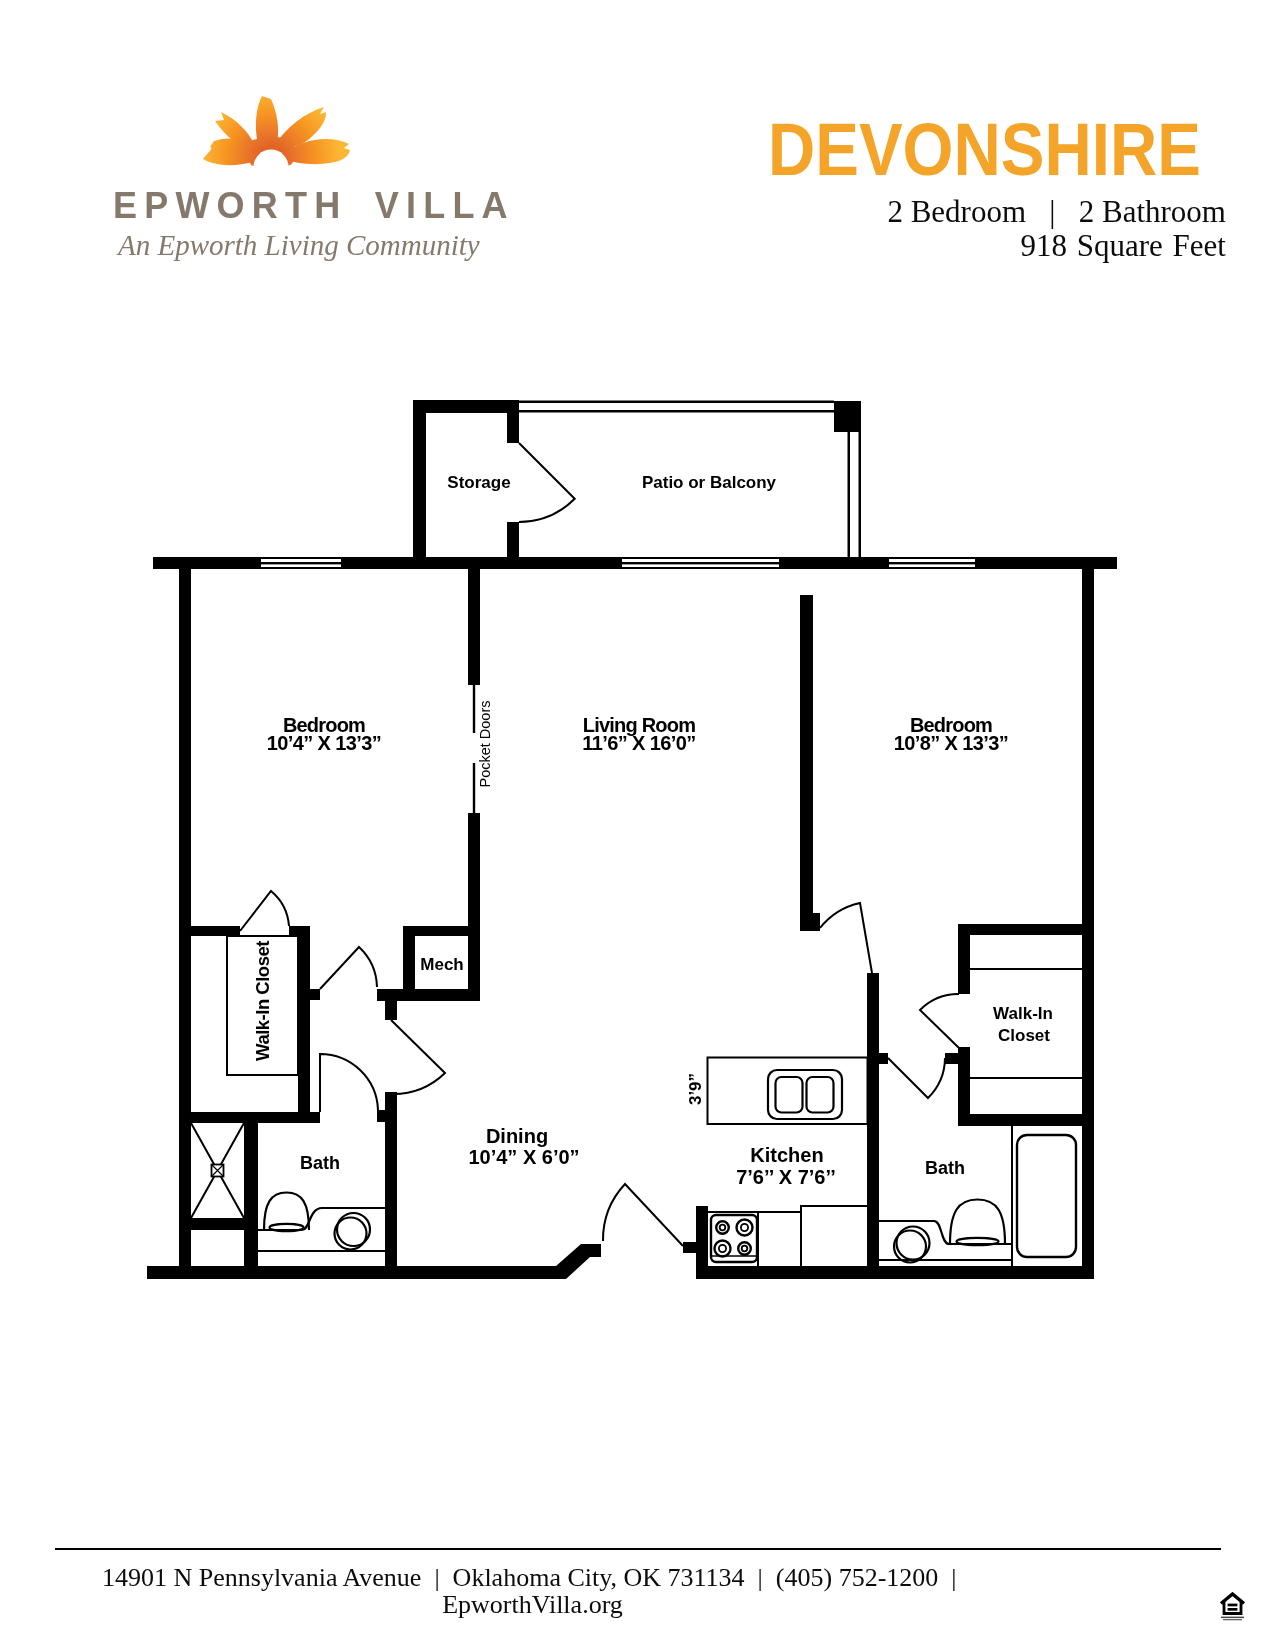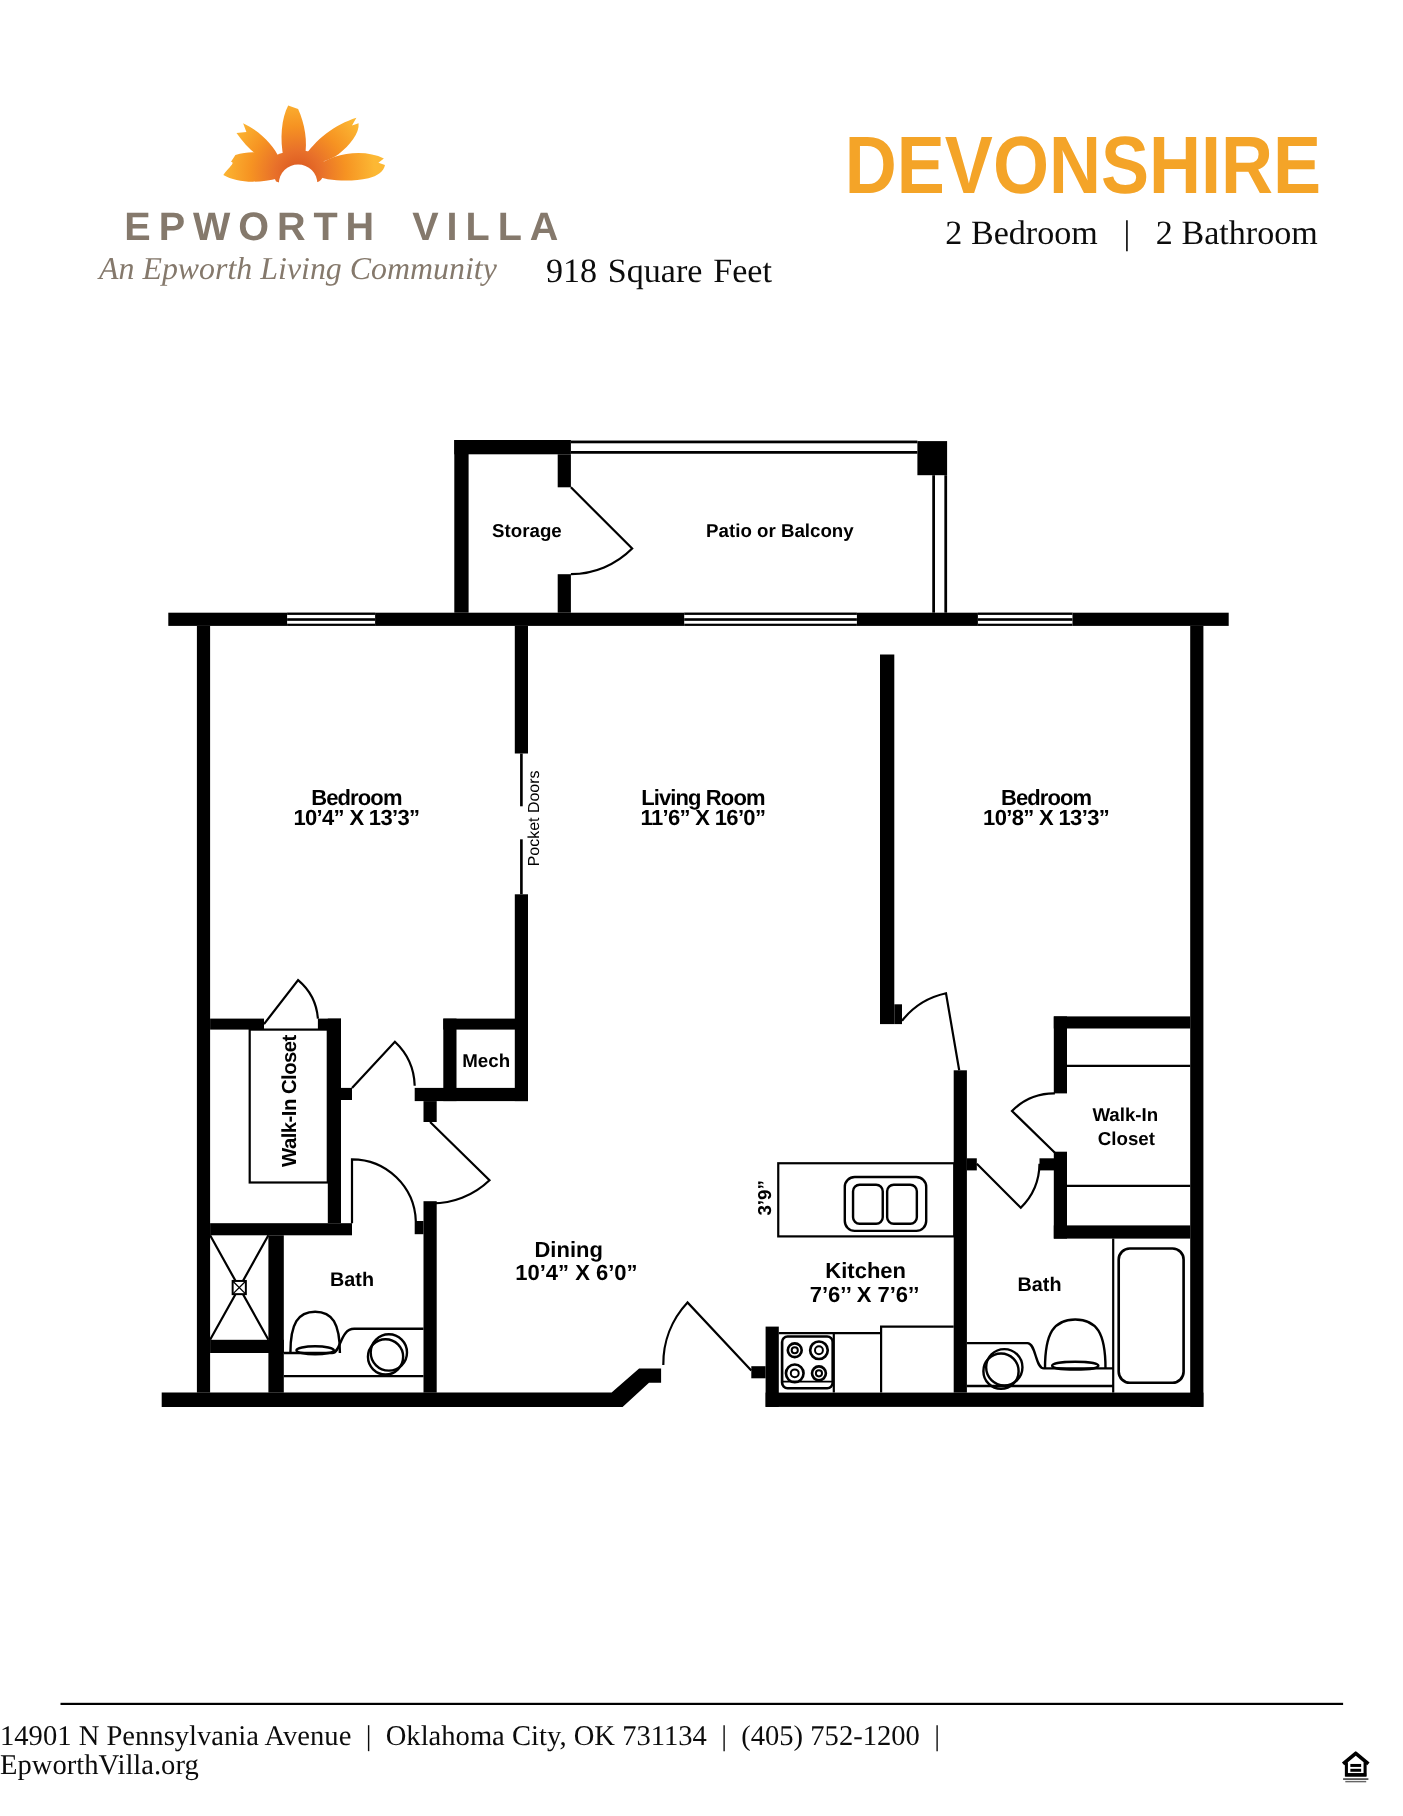--- a/index.html
+++ b/index.html
@@ -1,19 +1,19 @@
 <!DOCTYPE html>
 <html><head>
 <meta charset="utf-8">
 <style>
 html,body{margin:0;padding:0;background:#fff;}
 *{-webkit-font-smoothing:antialiased;}
 body{width:1275px;height:1651px;position:relative;font-family:"Liberation Sans",sans-serif;overflow:hidden;}
 .abs{position:absolute;}
-.serif{font-family:"Liberation Serif",serif;}
+.serif{font-family:"Liberation Serif",serif;padding-left:28px;}
 </style>
 </head>
 <body>
 
 <svg class="abs" style="left:0;top:0" width="400" height="200" viewBox="0 0 400 200">
 <defs>
 <radialGradient id="sun" gradientUnits="userSpaceOnUse" cx="271" cy="158" r="70">
 <stop offset="0" stop-color="#D8541F"></stop>
 <stop offset="0.30" stop-color="#E8702A"></stop>
 <stop offset="0.62" stop-color="#F69322"></stop>
@@ -33,21 +33,21 @@
 </svg>
 
 <div class="abs" style="left:71px;top:188px;font-size:36px;font-weight:bold;letter-spacing:7.2px;color:#85796C;line-height:36px;white-space:nowrap;margin-left:42px;">EPWORTH  VILLA</div>
 
 <div class="abs serif" style="left:90px;top:231px;font-size:29px;font-style:italic;color:#85796C;line-height:29px;white-space:nowrap;text-align:right;">An Epworth Living Community</div>
 
 <div class="abs" style="left:0;top:0;width:1201px;text-align:right;font-size:74px;font-weight:bold;color:#F4A428;line-height:74px;padding-top:113px;transform:scaleX(0.885);transform-origin:right top;">DEVONSHIRE</div>
 
 <div class="abs serif" style="left:0;top:196px;width:1198px;text-align:right;font-size:31px;color:#0c0c0c;line-height:31px;">2 Bedroom&nbsp;&nbsp; |&nbsp;&nbsp; 2 Bathroom</div>
 
-<div class="abs serif" style="left:0;top:230px;width:1198px;text-align:center;font-size:31px;color:#0c0c0c;line-height:31px;word-spacing:2px;">918 Square Feet</div>
+<div class="abs serif" style="left:0;top:230px;width:1198px;text-align:right;font-size:31px;color:#0c0c0c;line-height:31px;word-spacing:2px;">918 Square Feet</div>
 
 <svg id="plan" class="abs" style="left:0;top:0" width="1275" height="1651" viewBox="0 0 1275 1651">
 
 <rect x="153" y="557" width="964" height="12" fill="#000"></rect>
 
 <g>
       <rect x="261" y="557" width="80" height="12" fill="#fff"></rect>
       <rect x="261" y="557" width="80" height="2" fill="#000"></rect>
       <rect x="261" y="562" width="80" height="2.4" fill="#000"></rect>
       <rect x="261" y="567" width="80" height="2" fill="#000"></rect>
@@ -284,21 +284,21 @@
 <text x="945" y="1174" font-size="18" font-weight="bold" text-anchor="middle" fill="#000">Bath</text>
 
 <g font-size="17" font-weight="bold" text-anchor="middle" fill="#000">
       <text x="1023" y="1019">Walk-In</text>
       <text x="1024" y="1041">Closet</text>
     </g>
 </svg>
 
 <div class="abs" style="left:55px;top:1548px;width:1166px;height:1.6px;background:#000;"></div>
 
-<div class="abs serif" style="left:0;top:1564px;width:1009px;font-size:26px;color:#0c0c0c;line-height:27px;">14901 N Pennsylvania Avenue&nbsp; |&nbsp; Oklahoma City, OK 731134&nbsp; |&nbsp; (405) 752-1200&nbsp; |&nbsp; EpworthVilla.org</div>
+<div class="abs serif" style="left:0;top:1564px;width:1009px;text-align:center;font-size:26px;color:#0c0c0c;line-height:27px;">14901 N Pennsylvania Avenue&nbsp; |&nbsp; Oklahoma City, OK 731134&nbsp; |&nbsp; (405) 752-1200&nbsp; |&nbsp; EpworthVilla.org</div>
 
 <svg class="abs" style="left:1219px;top:1592px" width="28" height="30" viewBox="0 0 28 30">
 <path d="M2,11.5 L13.5,2 L25,11.5" fill="none" stroke="#000" stroke-width="3.4"></path>
 <path d="M5,10 V21.5 H22 V10" fill="none" stroke="#000" stroke-width="2.8"></path>
 <rect x="4" y="20" width="19" height="3" fill="#000"></rect>
 <rect x="8.6" y="11.6" width="9.8" height="2.7" fill="#000"></rect>
 <rect x="8.6" y="16" width="9.8" height="2.7" fill="#000"></rect>
 <rect x="2" y="24.6" width="23" height="1.5" fill="#444"></rect>
 <rect x="4" y="27" width="19" height="1.3" fill="#666"></rect>
 </svg>

